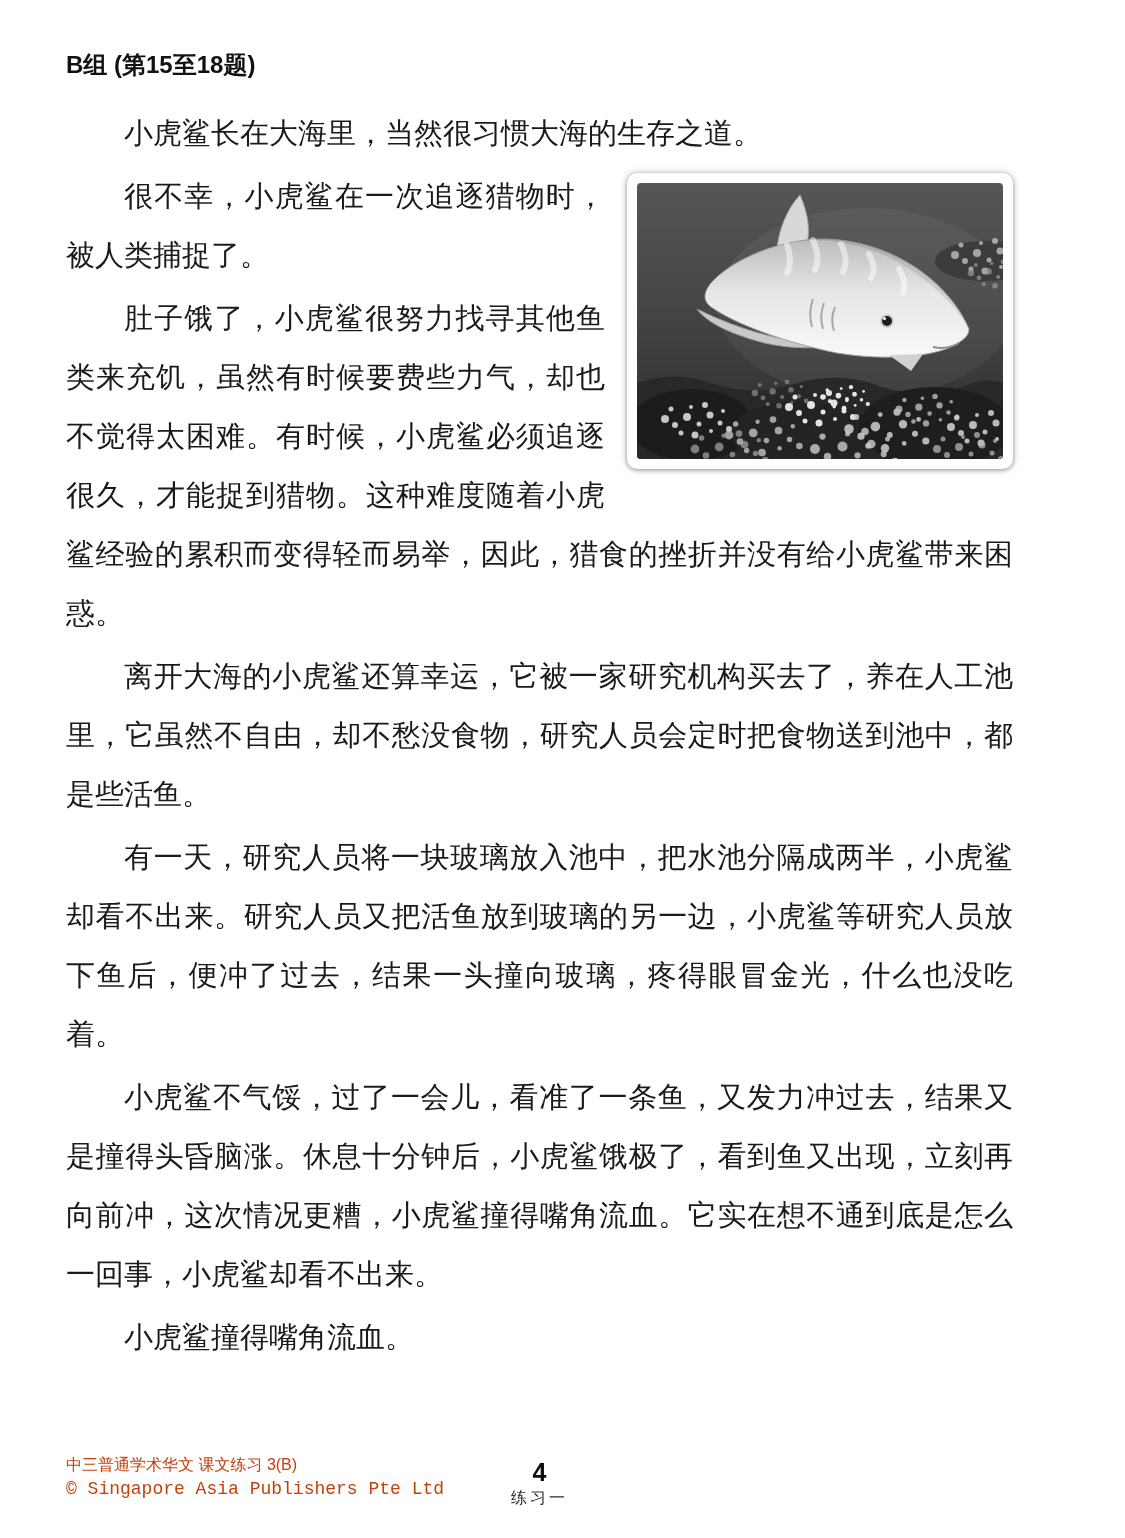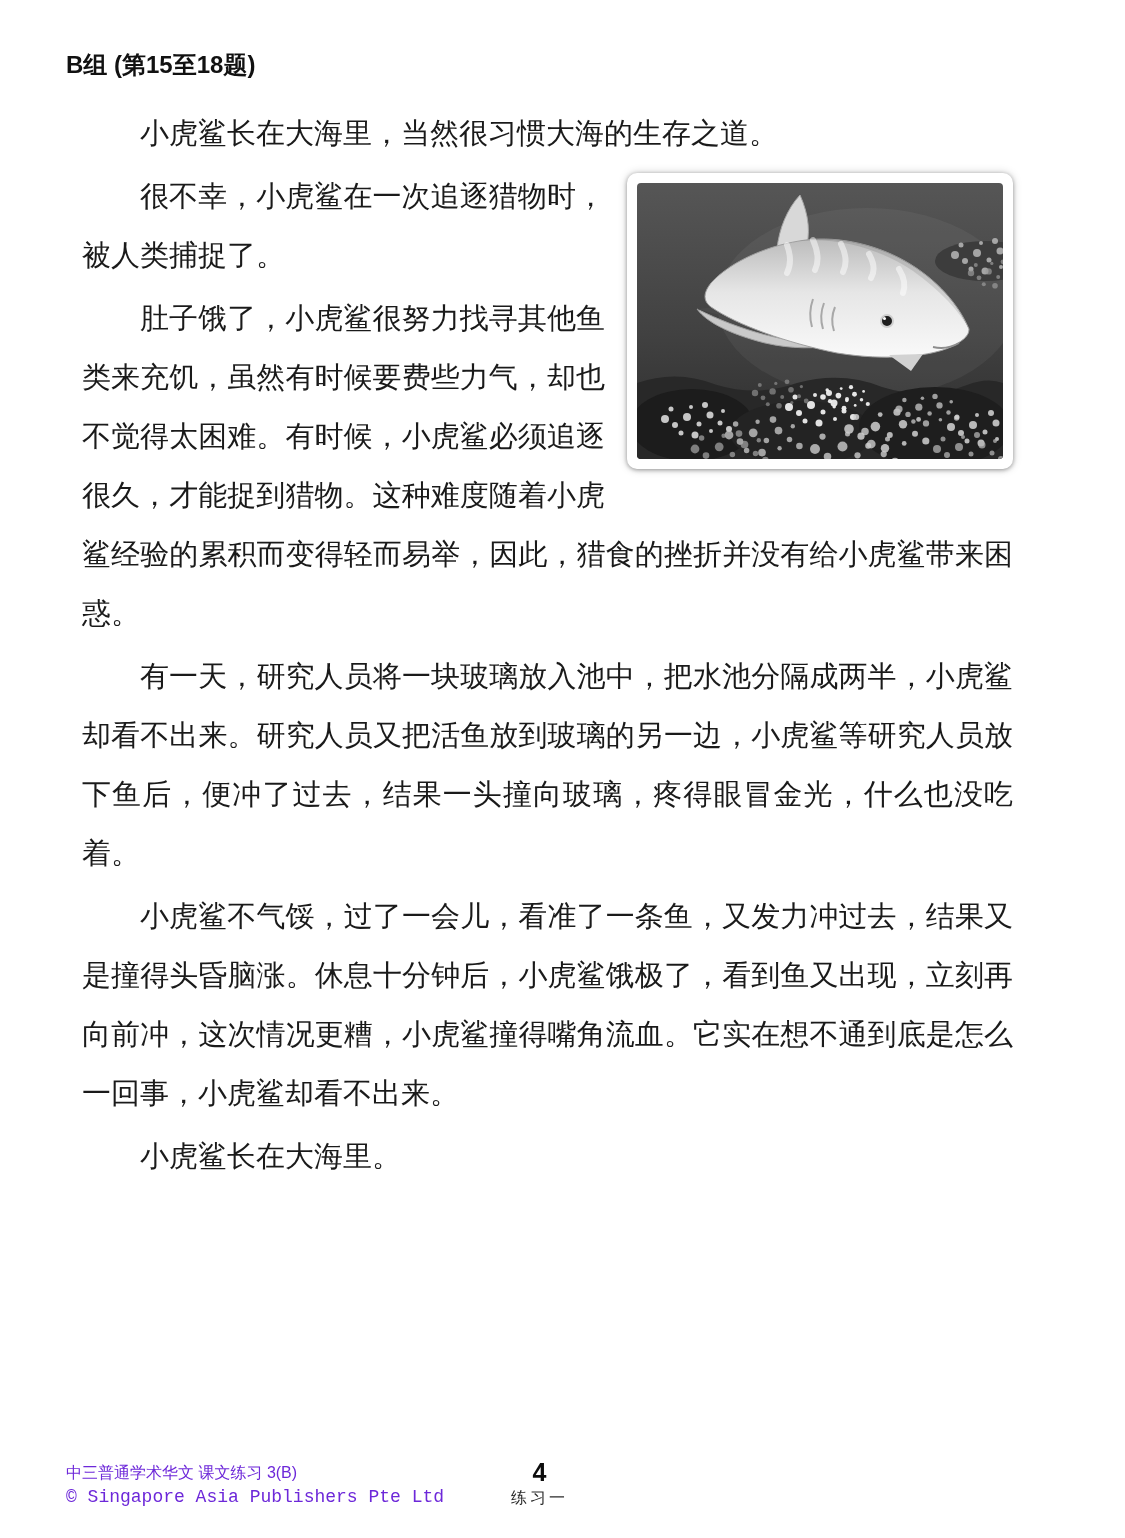--- a/index.html
+++ b/index.html
@@ -25,42 +25,42 @@
     color: #111;
   }
   .article {
     font-size: 29px;
     line-height: 59px;
     text-align: justify;
     text-justify: inter-character;
     color: #1a1a1a;
   }
   .article p {
-    margin: 0 0 4px 16px;
+    margin: 0 0 4px 0;
     text-indent: 2em;
   }
   .photo-frame {
     float: right;
     width: 386px; height: 296px;
     margin: 6px 0 14px 22px;
     padding: 10px;
     box-sizing: border-box;
     background: #ffffff;
     border-radius: 10px;
     box-shadow: 0 1px 4px rgba(0,0,0,0.35), 0 0 10px rgba(0,0,0,0.18);
   }
   .photo-frame svg { display: block; width: 366px; height: 276px; border-radius: 4px; }
   .footer {
     position: absolute;
     left: 66px; right: 112px; bottom: 28px;
     height: 60px;
   }
   .footer-left {
-    position: absolute; left: 0; bottom: 0;
-    font-size: 17px; line-height: 25px; color: #6d28d9;
+    position: absolute; left: 0; bottom: 8px;
+    font-size: 17px; line-height: 25px; color: #c2410c;
   }
   .footer-left .series { font-family: "Liberation Sans", "DejaVu Sans", sans-serif; font-size: 16px; }
   .footer-left .copy   { font-family: Liberation Mono, monospace; font-size: 18px; }
   .footer-center {
     position: absolute; left: 0; right: 0; bottom: 0;
     text-align: center;
   }
   .page-num {
     font-family: "Liberation Sans", "DejaVu Sans", sans-serif;
     font-weight: 700; font-size: 25px; line-height: 28px; color: #0d0d0d;
@@ -158,23 +158,24 @@
           <path d="M252 172 L274 188 L286 171 Z" fill="#d2d2d2"></path>
           <path d="M296 164 q 14 3 26 -4" stroke="#8d8d8d" stroke-width="2" fill="none"></path>
           <circle cx="250" cy="138" r="6" fill="#1e1e1e" stroke="#cfcfcf" stroke-width="2"></circle>
           <circle cx="247.5" cy="135.5" r="1.5" fill="#ffffff"></circle>
         </g>
       </svg>
     </figure>
 
     <p>很不幸，小虎鲨在一次追逐猎物时，被人类捕捉了。</p>
     <p>肚子饿了，小虎鲨很努力找寻其他鱼类来充饥，虽然有时候要费些力气，却也不觉得太困难。有时候，小虎鲨必须追逐很久，才能捉到猎物。这种难度随着小虎鲨经验的累积而变得轻而易举，因此，猎食的挫折并没有给小虎鲨带来困惑。</p>
+    <p>离开大海的小虎鲨还算幸运，它被一家研究机构买去了，养在人工池里，它虽然不自由，却不愁没食物，研究人员会定时把食物送到池中，都是些活鱼。</p>
     <p>有一天，研究人员将一块玻璃放入池中，把水池分隔成两半，小虎鲨却看不出来。研究人员又把活鱼放到玻璃的另一边，小虎鲨等研究人员放下鱼后，便冲了过去，结果一头撞向玻璃，疼得眼冒金光，什么也没吃着。</p>
     <p>小虎鲨不气馁，过了一会儿，看准了一条鱼，又发力冲过去，结果又是撞得头昏脑涨。休息十分钟后，小虎鲨饿极了，看到鱼又出现，立刻再向前冲，这次情况更糟，小虎鲨撞得嘴角流血。它实在想不通到底是怎么一回事，小虎鲨却看不出来。</p>
-    <p>小虎鲨长在大海里。</p>
+    <p>小虎鲨撞得嘴角流血。</p>
   </div>
 
   <div class="footer">
     <div class="footer-left">
       <div class="series">中三普通学术华文 课文练习 3(B)</div>
       <div class="copy">© Singapore Asia Publishers Pte Ltd</div>
     </div>
     <div class="footer-center">
       <div class="page-num">4</div>
       <div class="exercise">练习一</div>

